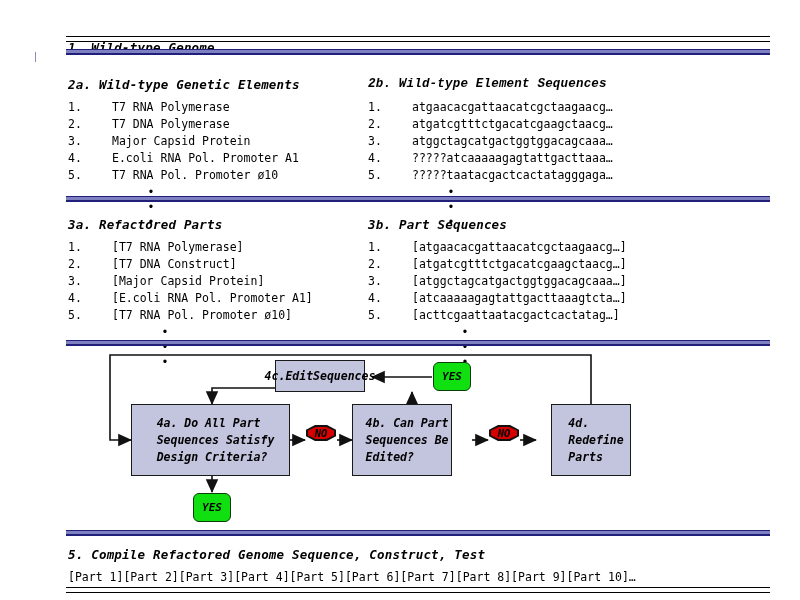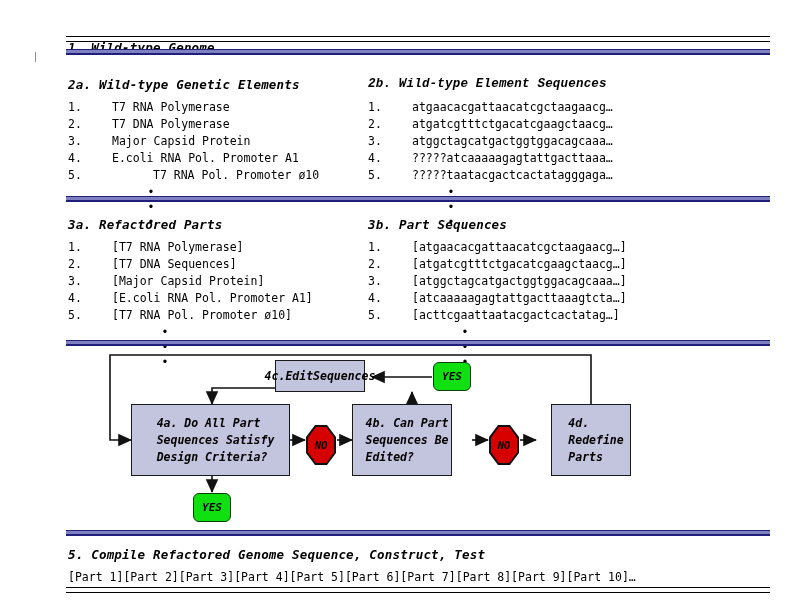--- a/index.html
+++ b/index.html
@@ -95,21 +95,21 @@
     box-sizing: border-box;
     display: flex;
     align-items: center;
     justify-content: center;
     font-family: "DejaVu Sans Mono","Liberation Mono",monospace;
     font-weight: bold;
     font-style: italic;
     font-size: 11px;
     color: #000;
   }
-  .no-wrap { position:absolute; width:30px; height:40px; }
+  .no-wrap { position:absolute; width:30px; height:16px; }
   .no-wrap .octo-border {
     position:absolute; inset:0; background:#111;
     clip-path: polygon(30% 0%,70% 0%,100% 30%,100% 70%,70% 100%,30% 100%,0% 70%,0% 30%);
   }
   .no-wrap .octo-fill {
     position:absolute; inset:2px; background:#d60000;
     clip-path: polygon(30% 0%,70% 0%,100% 30%,100% 70%,70% 100%,30% 100%,0% 70%,0% 30%);
   }
   .no-wrap .octo-label {
     position:absolute; inset:0; display:flex; align-items:center; justify-content:center;
@@ -133,21 +133,21 @@
 
   <div class="num" style="left:68px; top:100px;">1.</div>
   <div class="mono" style="left:112px; top:100px;">T7 RNA Polymerase</div>
   <div class="num" style="left:68px; top:117px;">2.</div>
   <div class="mono" style="left:112px; top:117px;">T7 DNA Polymerase</div>
   <div class="num" style="left:68px; top:134px;">3.</div>
   <div class="mono" style="left:112px; top:134px;">Major Capsid Protein</div>
   <div class="num" style="left:68px; top:151px;">4.</div>
   <div class="mono" style="left:112px; top:151px;">E.coli RNA Pol. Promoter A1</div>
   <div class="num" style="left:68px; top:168px;">5.</div>
-  <div class="mono" style="left:112px; top:168px;margin-left:41px;">T7 RNA Pol. Promoter ø10</div>
+  <div class="mono" style="left:112px; top:168px;">T7 RNA Pol. Promoter ø10</div>
 
   <div class="vdots" style="left:146px; top:180px; width:10px;">
     <span>•</span>
     <span>•</span>
     <span>•</span>
   </div>
 
   <div class="hdr" style="left:368px; top:77px;font-family:Liberation Mono, monospace;">2b. Wild-type Element Sequences</div>
 
   <div class="num" style="left:368px; top:100px;">1.</div>
@@ -167,21 +167,21 @@
     <span>•</span>
   </div>
 
   <div class="rule-bar" style="left:66px; top:196px; width:704px;"></div>
 
   <div class="hdr" style="left:68px; top:217px;">3a. Refactored Parts</div>
 
   <div class="num" style="left:68px; top:240px;">1.</div>
   <div class="mono" style="left:112px; top:240px;">[T7 RNA Polymerase]</div>
   <div class="num" style="left:68px; top:257px;">2.</div>
-  <div class="mono" style="left:112px; top:257px;">[T7 DNA Sequences]</div>
+  <div class="mono" style="left:112px; top:257px;">[T7 DNA Construct]</div>
   <div class="num" style="left:68px; top:274px;">3.</div>
   <div class="mono" style="left:112px; top:274px;">[Major Capsid Protein]</div>
   <div class="num" style="left:68px; top:291px;">4.</div>
   <div class="mono" style="left:112px; top:291px;">[E.coli RNA Pol. Promoter A1]</div>
   <div class="num" style="left:68px; top:308px;">5.</div>
   <div class="mono" style="left:112px; top:308px;">[T7 RNA Pol. Promoter ø10]</div>
 
   <div class="vdots" style="left:160px; top:320px; width:10px;">
     <span>•</span>
     <span>•</span>

